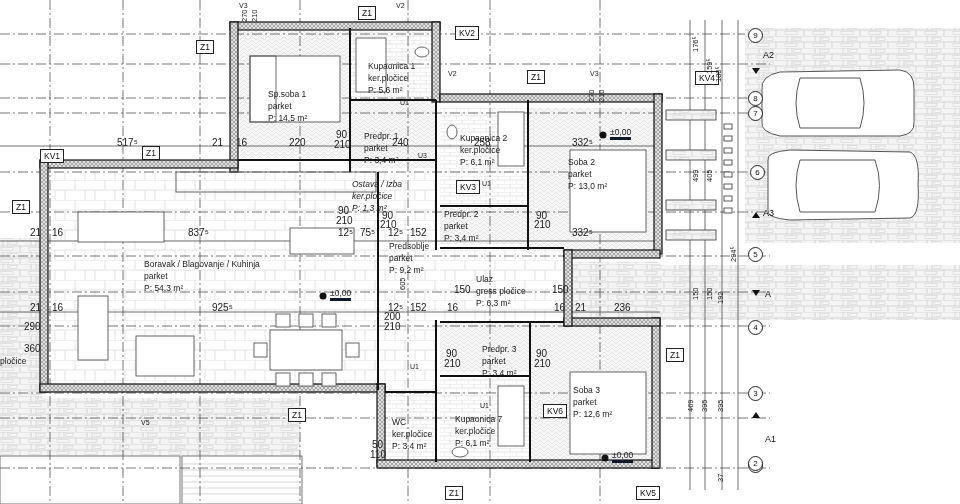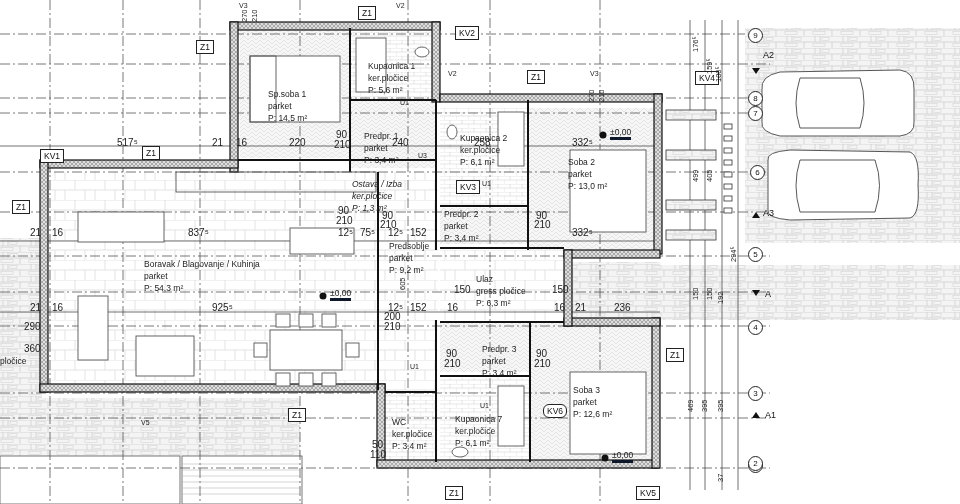--- a/index.html
+++ b/index.html
@@ -286,40 +286,40 @@
 <div class="tag" style="left:142px;top:146px;">Z1</div>
 <div class="tag" style="left:12px;top:200px;">Z1</div>
 <div class="tag" style="left:288px;top:408px;">Z1</div>
 <div class="tag" style="left:666px;top:348px;">Z1</div>
 <div class="tag" style="left:445px;top:486px;">Z1</div>
 <div class="tag" style="left:40px;top:149px;">KV1</div>
 <div class="tag" style="left:455px;top:26px;">KV2</div>
 <div class="tag" style="left:456px;top:180px;">KV3</div>
 <div class="tag" style="left:656px;top:71px;margin-left:39px;">KV4</div>
 <div class="tag" style="left:636px;top:486px;">KV5</div>
-<div class="tag" style="left:543px;top:404px;border-radius:6px;">KV6</div>
+<div class="tag" style="left:543px;top:404px;">KV6</div>
 
 <div class="lvl" style="left:610px;top:127px;">±0,00</div>
 <div class="lvl" style="left:330px;top:288px;">±0,00</div>
 <div class="lvl" style="left:612px;top:450px;">±0,00</div>
 
 <div class="axis" style="left:748px;top:458px;">1</div>
 <div class="axis" style="left:748px;top:456px;">2</div>
 <div class="axis" style="left:748px;top:386px;">3</div>
 <div class="axis" style="left:748px;top:320px;">4</div>
 <div class="axis" style="left:748px;top:247px;">5</div>
 <div class="axis" style="left:750px;top:165px;">6</div>
 <div class="axis" style="left:748px;top:106px;">7</div>
 <div class="axis" style="left:748px;top:91px;">8</div>
 <div class="axis" style="left:748px;top:28px;">9</div>
 
 <div class="sec" style="left:763px;top:50px;">A2</div>
 <div class="sec" style="left:763px;top:208px;">A3</div>
 <div class="sec" style="left:765px;top:289px;">A</div>
-<div class="sec" style="left:765px;top:410px;">A1</div>
+<div class="sec" style="left:765px;top:434px;">A1</div>
 
 <div class="lbl" style="left:239px;top:0px;font-size:7px;">V3</div>
 <div class="lbl" style="left:396px;top:0px;font-size:7px;">V2</div>
 <div class="lbl" style="left:448px;top:68px;font-size:7px;">V2</div>
 <div class="lbl" style="left:590px;top:68px;font-size:7px;">V3</div>
 <div class="lbl" style="left:141px;top:417px;font-size:7px;">V5</div>
 <div class="lbl" style="left:400px;top:97px;font-size:7px;">U1</div>
 <div class="lbl" style="left:418px;top:150px;font-size:7px;">U3</div>
 <div class="lbl" style="left:482px;top:178px;font-size:7px;">U1</div>
 <div class="lbl" style="left:410px;top:361px;font-size:7px;">U1</div>

